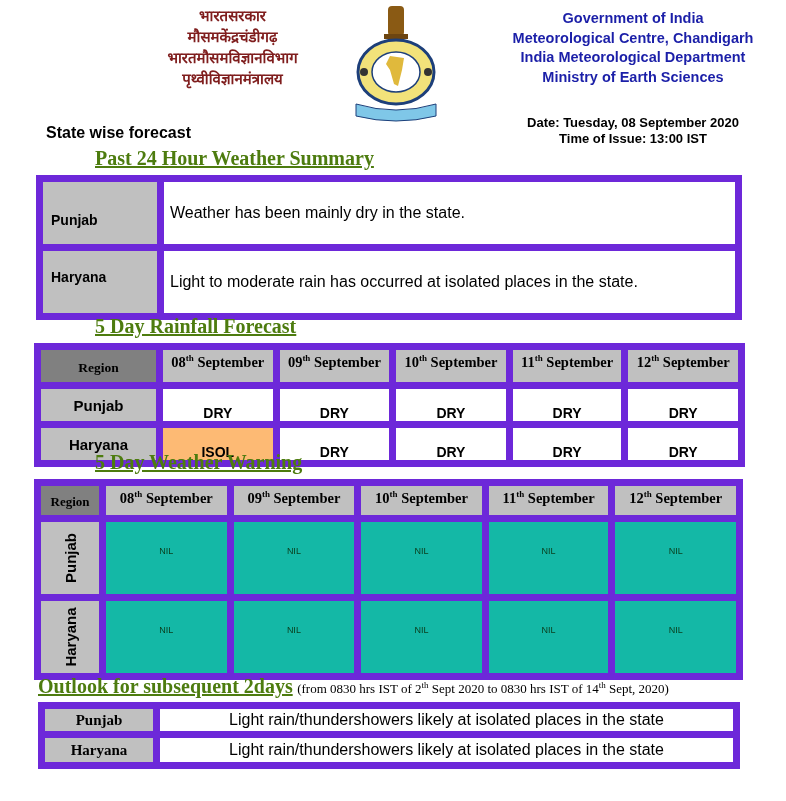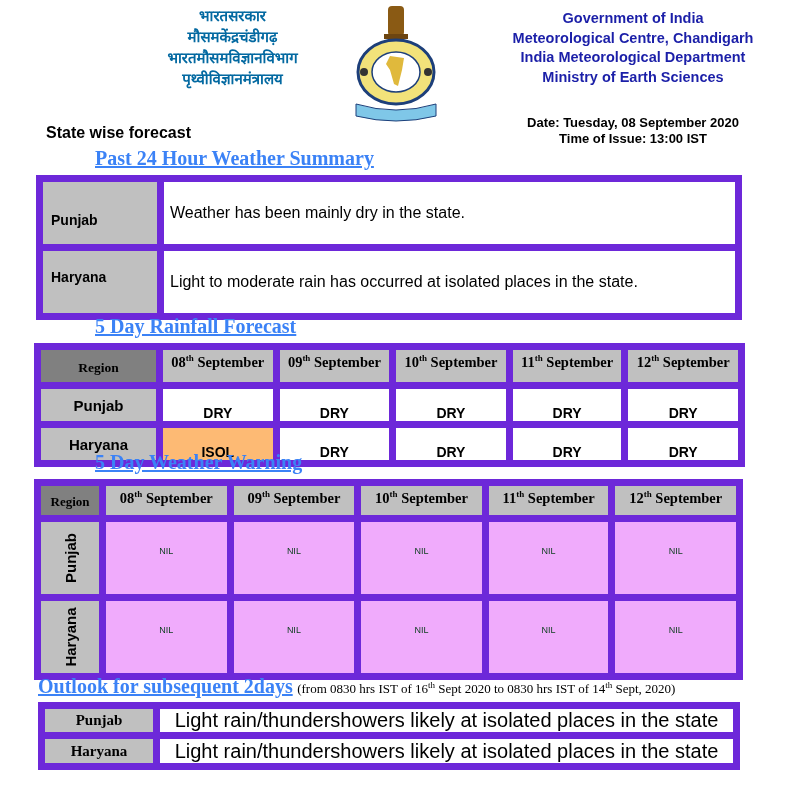--- a/index.html
+++ b/index.html
@@ -1,39 +1,39 @@
 <!DOCTYPE html>
 <html><head>
 <meta charset="utf-8">
 <style>
   html, body { margin:0; padding:0; background:#ffffff; }
   body { width:786px; height:801px; position:relative; overflow:hidden; font-family:"Liberation Sans", sans-serif; color:#000; }
   .abs { position:absolute; }
-  .hindi { left:100px; top:6px; width:265px; text-align:center; color:#0369a1; font-family:"DejaVu Sans", sans-serif; font-weight:bold; font-size:15px; line-height:21px; }
+  .hindi { left:100px; top:6px; width:265px; text-align:center; color:#7f1d1d; font-family:"DejaVu Sans", sans-serif; font-weight:bold; font-size:15px; line-height:21px; }
   .logo { left:350px; top:4px; width:92px; height:118px; }
   .eng { left:480px; top:9px; width:306px; text-align:center; color:#1b1fa8; font-weight:bold; font-size:14.5px; line-height:19.5px; }
   .dateblk { left:480px; top:115px; width:306px; text-align:center; font-weight:bold; font-size:13px; line-height:16px; }
   .statewise { left:46px; top:124px; font-weight:bold; font-size:16px; }
-  .sec-title { font-family:"Liberation Serif", serif; font-weight:bold; color:#3b82f6; text-decoration:underline; font-size:20px; white-space:nowrap; }
+  .sec-title { font-family:"Liberation Serif", serif; font-weight:bold; color:#4d7c0f; text-decoration:underline; font-size:20px; white-space:nowrap; }
   table { border-collapse:collapse; position:absolute; }
   td, th { border:7px solid #6d28d9; padding:0; }
   .summary td.reg { background:#c0c0c0; font-weight:bold; font-size:14px; padding-left:8px; width:106px; }
   .summary td.txt { font-size:16px; padding-left:6px; }
   .rain th { background:#c0c0c0; font-family:"Liberation Serif", serif; font-weight:bold; font-size:14.5px; vertical-align:top; padding-top:3px; }
   .rain th.regh { background:#808080; vertical-align:middle; font-size:13.5px; }
   .rain td { text-align:center; font-weight:bold; font-size:14px; vertical-align:top; padding-top:16px; }
   .rain td.reg { background:#c0c0c0; font-size:15px; vertical-align:middle; padding-top:0; }
   .rain td.isol { background:#fdba74; }
   .warn th { background:#c0c0c0; font-family:"Liberation Serif", serif; font-weight:bold; font-size:14.5px; vertical-align:top; padding-top:3px; }
   .warn th.regh { background:#808080; vertical-align:middle; font-size:13px; }
-  .warn td { background:#f0abfc; text-align:center; vertical-align:top; padding-top:24px; font-size:9px; color:#0a3d1c; }
+  .warn td { background:#14b8a6; text-align:center; vertical-align:top; padding-top:24px; font-size:9px; color:#0a3d1c; }
   .warn td.reg { background:#c0c0c0; padding:0; position:relative; }
   .vert { position:absolute; left:50%; top:50%; transform:translate(-50%,-50%) rotate(-90deg); font-weight:bold; font-size:15px; color:#000; white-space:nowrap; }
   .outlook td.reg { background:#c0c0c0; font-family:"Liberation Serif", serif; font-weight:bold; font-size:15px; text-align:center; width:108px; }
-  .outlook td.txt { text-align:center; font-size:20px; }
+  .outlook td.txt { text-align:center; font-size:16px; }
   .range { font-family:"Liberation Serif", serif; font-size:13px; color:#000; text-decoration:none; font-weight:normal; }
   sup { font-size:9px; }
 </style>
 </head>
 <body>
 
 <div class="abs hindi">
   <div>भारतसरकार</div>
   <div>मौसमकेंद्रचंडीगढ़</div>
   <div>भारतमौसमविज्ञानविभाग</div>
@@ -140,21 +140,21 @@
     <td>NIL</td>
     <td>NIL</td>
     <td>NIL</td>
     <td>NIL</td>
   </tr>
 </tbody>
   </table>
 
 <div class="abs" style="left:38px; top:675px; white-space:nowrap;">
   <span class="sec-title">Outlook for subsequent 2days</span>
-  <span class="range"><span>(from 0830 hrs IST of 16</span><sup>th</sup><span> Sept 2020 to 0830 hrs IST of 14</span><sup>th</sup><span> Sept, 2020)</span></span>
+  <span class="range"><span>(from 0830 hrs IST of 2</span><sup>th</sup><span> Sept 2020 to 0830 hrs IST of 14</span><sup>th</sup><span> Sept, 2020)</span></span>
 </div>
 <table class="outlook" style="left:38px; top:702px; width:702px;">
   <tbody>
       <tr style="height:29px;">
     <td class="reg">Punjab</td>
     <td class="txt">Light rain/thundershowers likely at isolated places in the state</td>
   </tr>
   <tr style="height:31px;">
     <td class="reg">Haryana</td>
     <td class="txt">Light rain/thundershowers likely at isolated places in the state</td>

